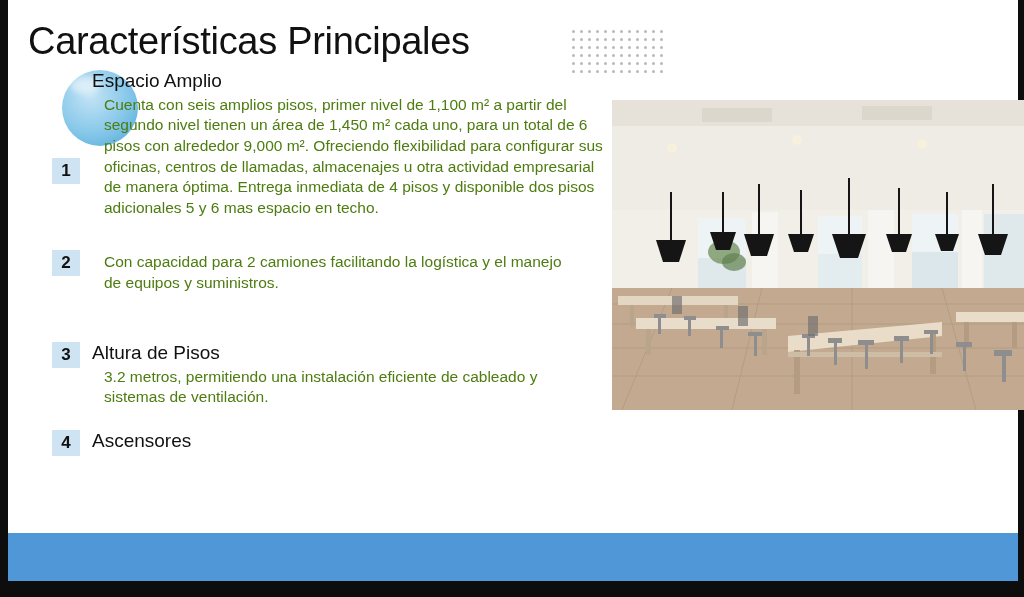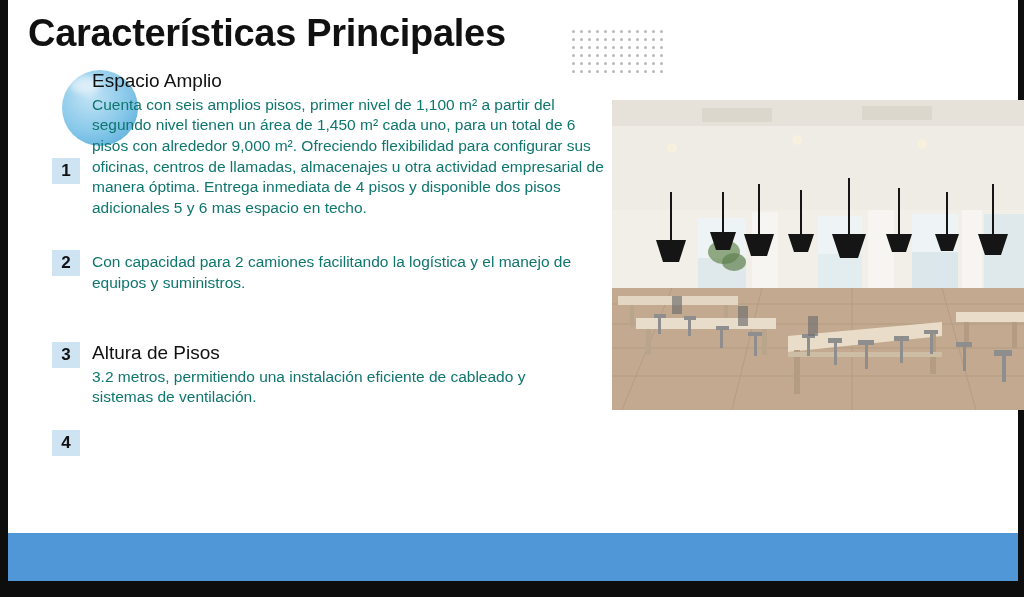--- a/index.html
+++ b/index.html
@@ -31,23 +31,23 @@
   }
   .edge-right {
     position: absolute;
     right: 0; top: 0;
     width: 6px; height: 597px;
     background: #0d0d0d;
   }
   .title {
     position: absolute;
     left: 28px;
-    top: 12px;
+    top: 20px;
     font-size: 38px;
-    font-weight: bold;
+    font-weight: normal;
     color: #111111;
     letter-spacing: -0.3px;
     white-space: nowrap;
   }
   
   .dot-grid {
     position: absolute;
     left: 572px;
     top: 30px;
     width: 96px;
@@ -108,23 +108,23 @@
     justify-content: center;
   }
   .item-head {
     margin-left: 40px;
     font-size: 19px;
     font-weight: normal;
     color: #111111;
     line-height: 1.2;
   }
   .item-body {
-    margin-left: 40px;
+    margin-left: 52px;
     font-size: 15.5px;
-    color: #0f766e;
+    color: #4d7c0f;
     line-height: 1.33;
     margin-top: 2px;
   }
   
   #item-1 { position: absolute; left: 0; top: 0; width: 560px; }
   #item-1 .num { top: 88px; }
   #item-2 { position: absolute; left: 0; top: 180px; width: 520px; }
   #item-2 .num { top: 0px; }
   #item-3 { position: absolute; left: 0; top: 272px; width: 520px; }
   #item-3 .num { top: 0px; }
@@ -262,20 +262,21 @@
     </div>
 
     <div class="item" id="item-3">
       <div class="num">3</div>
       <div class="item-head">Altura de Pisos</div>
       <div class="item-body">3.2 metros, permitiendo una instalación eficiente de cableado y sistemas de ventilación.</div>
     </div>
 
     <div class="item" id="item-4">
       <div class="num">4</div>
+      <div class="item-head">Ascensores</div>
     </div>
 
   </div>
 
   <div class="photo">
     <svg width="412" height="310" viewBox="0 0 412 310" xmlns="http://www.w3.org/2000/svg">
 
       <rect x="0" y="0" width="412" height="120" fill="#efece6"></rect>
       <rect x="0" y="0" width="412" height="26" fill="#e6e2da"></rect>
       <rect x="90" y="8" width="70" height="14" fill="#dcd7cd"></rect>

